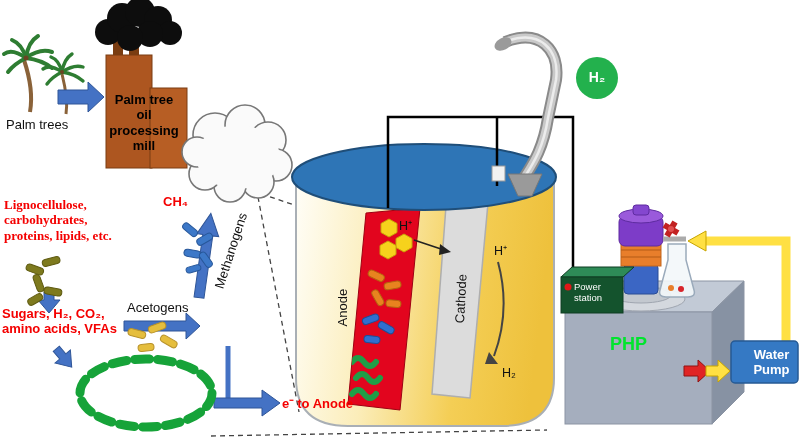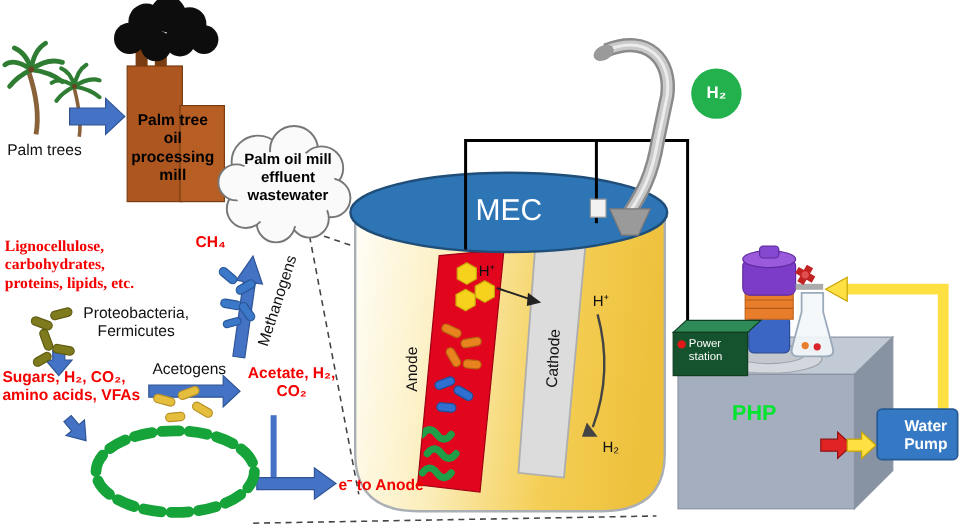--- a/index.html
+++ b/index.html
@@ -226,47 +226,39 @@
   <rect x="731" y="341" width="67" height="42" rx="4" fill="#3579C4" stroke="#265A94" stroke-width="1.5"></rect>
 </svg>
 
 <div class="lbl blk" style="left:6px;top:117px;width:72px;">Palm trees</div>
 
 <div class="lbl ctr" style="left:104px;top:92px;width:80px;font-weight:bold;font-size:13px;color:#000;text-align:center;">Palm tree
 oil
 processing
 mill</div>
 
-<div class="lbl ctr" style="left:192px;top:126px;width:96px;font-weight:bold;font-size:12.5px;color:#000;">Palm oil mill
-effluent
-wastewater</div>
 
 <div class="lbl red" style="left:4px;top:197px;font-family:Liberation Serif, serif;">Lignocellulose,
 carbohydrates,
 proteins, lipids, etc.</div>
 
-<div class="lbl blk ctr" style="left:56px;top:253px;width:115px;">Proteobacteria,
-Fermicutes</div>
 
 <div class="lbl red" style="left:2px;top:306px;">Sugars, H₂, CO₂,
 amino acids, VFAs</div>
 
 <div class="lbl blk" style="left:127px;top:300px;">Acetogens</div>
 
-<div class="lbl red ctr" style="left:201px;top:303px;width:84px;">Acetate, H₂,
-CO₂</div>
 
 <div class="lbl red" style="left:163px;top:194px;font-size:13px;">CH₄</div>
 
 <div class="lbl blk ctr" style="left:176px;top:243px;width:110px;transform:rotate(-72deg);">Methanogens</div>
 
 
 <div class="lbl red" style="left:282px;top:396px;">e⁻ to Anode</div>
 
-<div class="lbl ctr" style="left:384px;top:161px;width:80px;color:#fff;font-size:25px;">MEC</div>
 
 <div class="lbl blk ctr" style="left:315px;top:300px;width:56px;transform:rotate(-90deg);">Anode</div>
 
 <div class="lbl blk ctr" style="left:429px;top:291px;width:64px;transform:rotate(-87deg);">Cathode</div>
 
 <div class="lbl blk" style="left:399px;top:219px;font-size:12.5px;">H⁺</div>
 
 <div class="lbl blk" style="left:494px;top:244px;font-size:12.5px;">H⁺</div>
 
 <div class="lbl blk" style="left:502px;top:366px;font-size:12.5px;">H₂</div>

